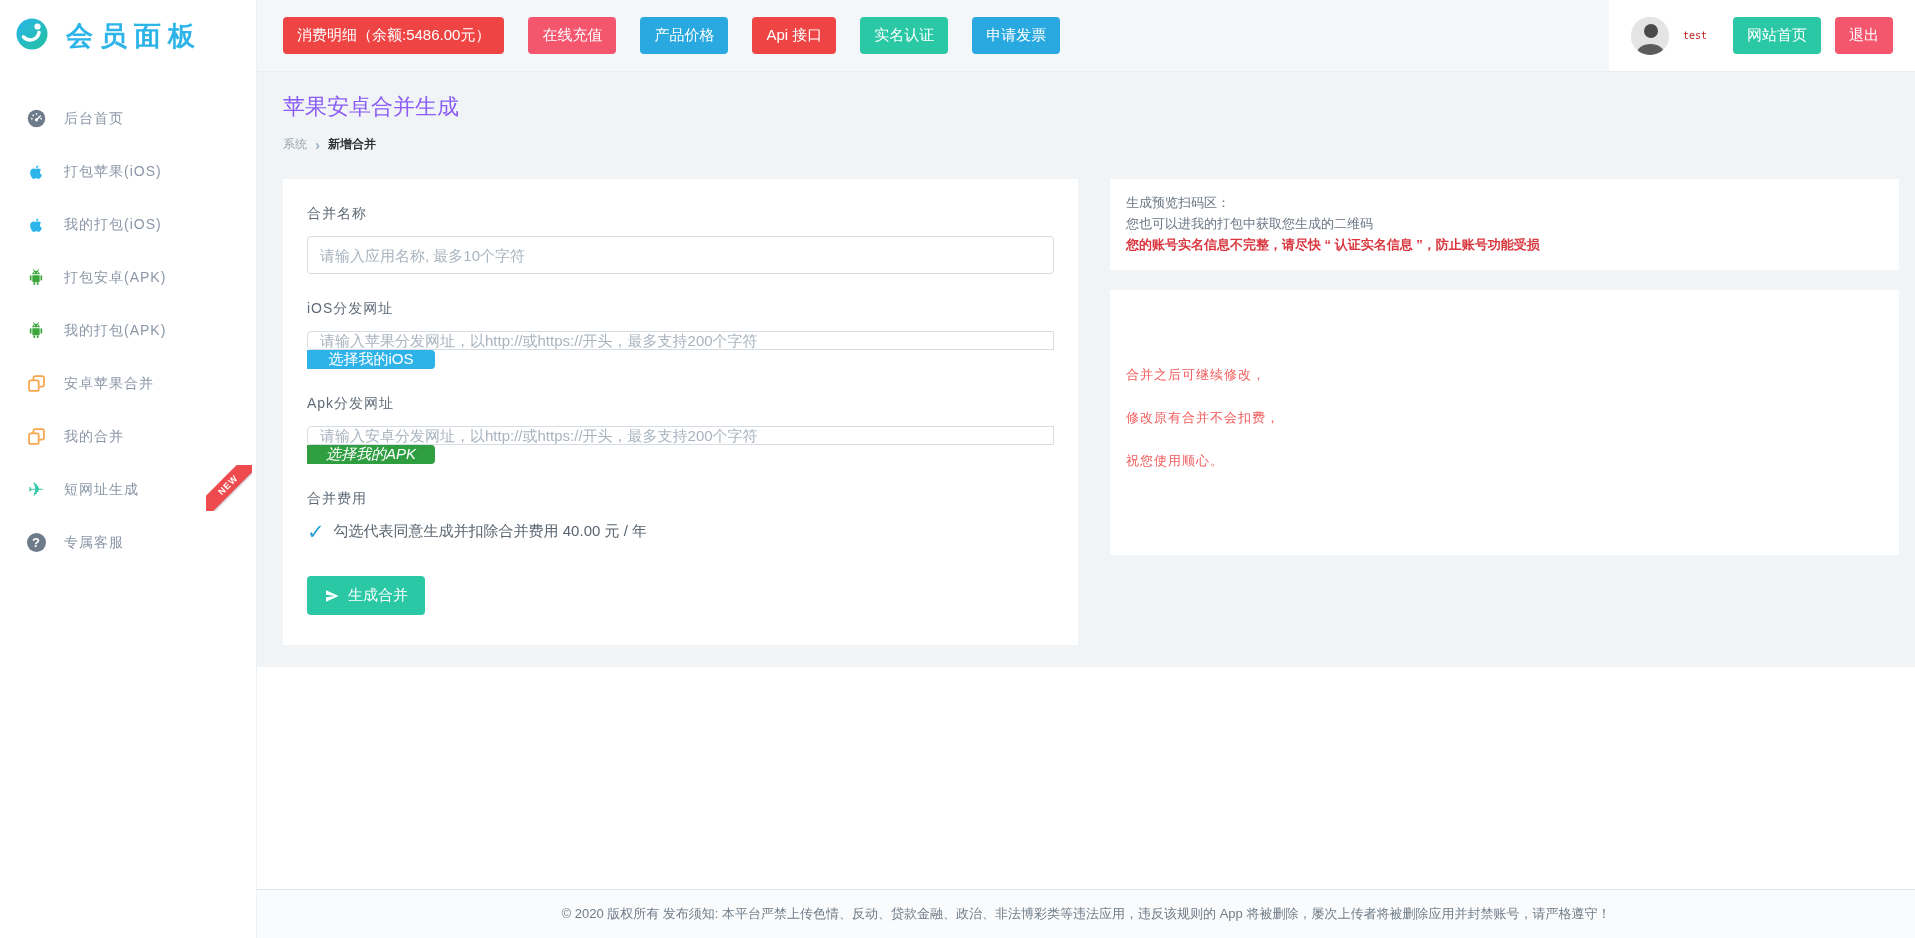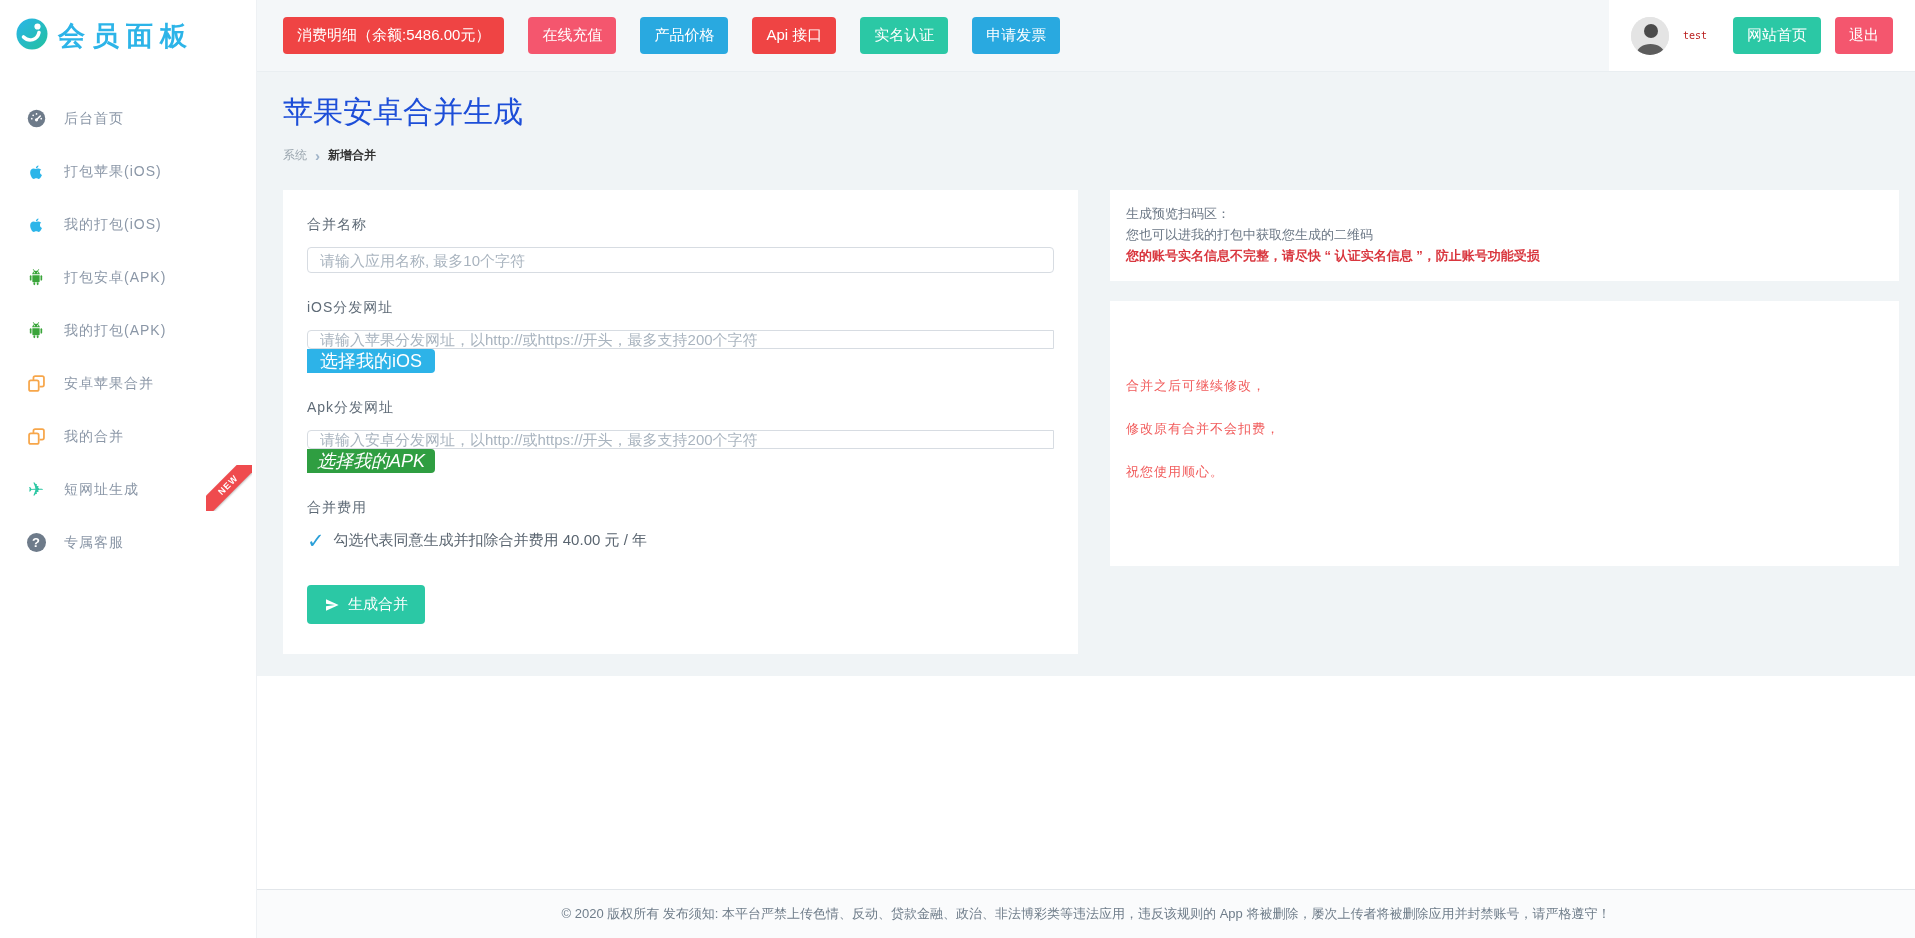--- a/index.html
+++ b/index.html
@@ -2,21 +2,21 @@
 <html><head>
 <meta charset="utf-8">
 <style>
   * { margin:0; padding:0; box-sizing:border-box; }
   html,body { width:1915px; height:938px; background:#fff; font-family:"Liberation Sans","DejaVu Sans",sans-serif; }
   .app { display:flex; width:1915px; height:938px; overflow:hidden; }
 
   
   .sidebar { width:257px; background:#fff; border-right:1px solid #eef1f4; position:relative; flex-shrink:0; }
   .logo { height:72px; display:flex; align-items:center; padding-left:14px; }
-  .logo-title { font-size:27px; font-weight:bold; color:#2cb4e8; letter-spacing:7px; margin-left:8px; white-space:nowrap; }
+  .logo-title { font-size:27px; font-weight:bold; color:#2cb4e8; letter-spacing:7px; margin-left:16px; white-space:nowrap; }
   .nav { padding-top:20px; }
   .nav-item { height:53px; display:flex; align-items:center; padding-left:24px; cursor:pointer; position:relative; }
   .nav-icon { width:24px; display:flex; justify-content:center; align-items:center; flex-shrink:0; }
   .nav-label { margin-left:16px; font-size:14px; color:#8b97a7; letter-spacing:1px; }
   .plane-glyph { color:#2cc7a3; font-size:19px; line-height:1; }
   .q-circle { width:19px; height:19px; border-radius:50%; background:#6e7b8a; color:#fff; font-size:13px; font-weight:bold; display:flex; align-items:center; justify-content:center; }
   .ribbon-box { position:absolute; right:4px; top:2px; width:46px; height:46px; overflow:hidden; }
   .ribbon { position:absolute; top:12px; left:-16px; width:76px; text-align:center; background:#ef4b4e; color:#fff; font-size:9px; font-weight:bold; letter-spacing:1px; padding:3px 0; transform:rotate(-45deg); box-shadow:0 1px 2px rgba(0,0,0,.25); }
 
   
@@ -28,36 +28,36 @@
   .btn-blue   { background:#29a9e0; }
   .btn-teal   { background:#2bc8a5; }
   .user-area { margin-left:auto; height:100%; background:#fff; display:flex; align-items:center; padding:0 22px; }
   .avatar { width:38px; height:38px; border-radius:50%; overflow:hidden; background:#e8e8e8; flex-shrink:0; }
   .username { margin:0 26px 0 14px; font-size:10px; color:#b91c1c; font-family:"DejaVu Sans Mono",monospace;text-align:right; }
   .user-area .btn { margin-right:0; }
   .user-area .btn + .btn { margin-left:14px; }
 
   
   .content { background:#f0f4f6; padding:20px 16px 22px 26px; }
-  .page-title { font-size:30px; color:#1d4ed8; font-weight:400; margin-bottom:14px; }
+  .page-title { font-size:22px; color:#8b5cf6; font-weight:400; margin-bottom:14px; }
   .breadcrumb { font-size:12px; color:#9aa5ae; display:flex; align-items:center; margin-bottom:26px; }
   .crumb-current { color:#333; font-weight:bold; margin-left:8px; }
   .crumb-sep { color:#9fb3c8; font-weight:bold; font-size:15px; margin-left:8px; line-height:1; }
   .cards { display:flex; align-items:flex-start; }
   .card { background:#fff; }
   .form-card { width:795px; padding:26px 24px 30px; flex-shrink:0; }
   .right-col { flex:1; margin-left:32px; min-width:0; }
 
   .group { margin-bottom:26px; }
   .f-label { display:block; font-size:14px; color:#5f6b77; margin-bottom:13px; letter-spacing:1px; }
-  .input { width:100%; height:26px; border:1px solid #d7dce2; border-radius:4px; padding:0 12px; font-size:15px; color:#ec4899; outline:none; font-family:inherit; background:#fff; }
+  .input { width:100%; height:38px; border:1px solid #d7dce2; border-radius:4px; padding:0 12px; font-size:15px; color:#ec4899; outline:none; font-family:inherit; background:#fff; }
   .input::placeholder { color:#a9b4bf; }
   .input-group { display:flex;flex-direction:column; }
   .input-group .input { flex:1; border-radius:4px 0 0 4px; min-width:0; }
-  .btn-append { width:128px; border:none; color:#fff; font-size:18px; border-radius:0 4px 4px 0; cursor:pointer; flex-shrink:0; font-family:inherit; }
+  .btn-append { width:128px; border:none; color:#fff; font-size:15px; border-radius:0 4px 4px 0; cursor:pointer; flex-shrink:0; font-family:inherit; }
   .append-blue { background:#2db3e8; }
   .append-green { background:#2f9e41;font-style:italic; }
   .agree-row { display:flex; align-items:center; font-size:15px; color:#5a6570; }
   .check-icon { color:#2a9fd8; font-size:21px; font-weight:bold; margin-right:9px; line-height:1; cursor:pointer; }
   .submit-btn { margin-top:34px; display:inline-flex; align-items:center; background:#2bc8a5; color:#fff; border:none; border-radius:4px; padding:10px 17px; font-size:15px; cursor:pointer; font-family:inherit;justify-content:center; }
   .submit-btn svg { margin-right:8px; }
 
   .panel1 { padding:13px 16px 15px; font-size:13px; color:#6a7684; line-height:21px; }
   .warn-line { color:#d9363e; font-weight:bold; }
   .panel2 { margin-top:20px; height:265px; padding:76px 16px 0; }

